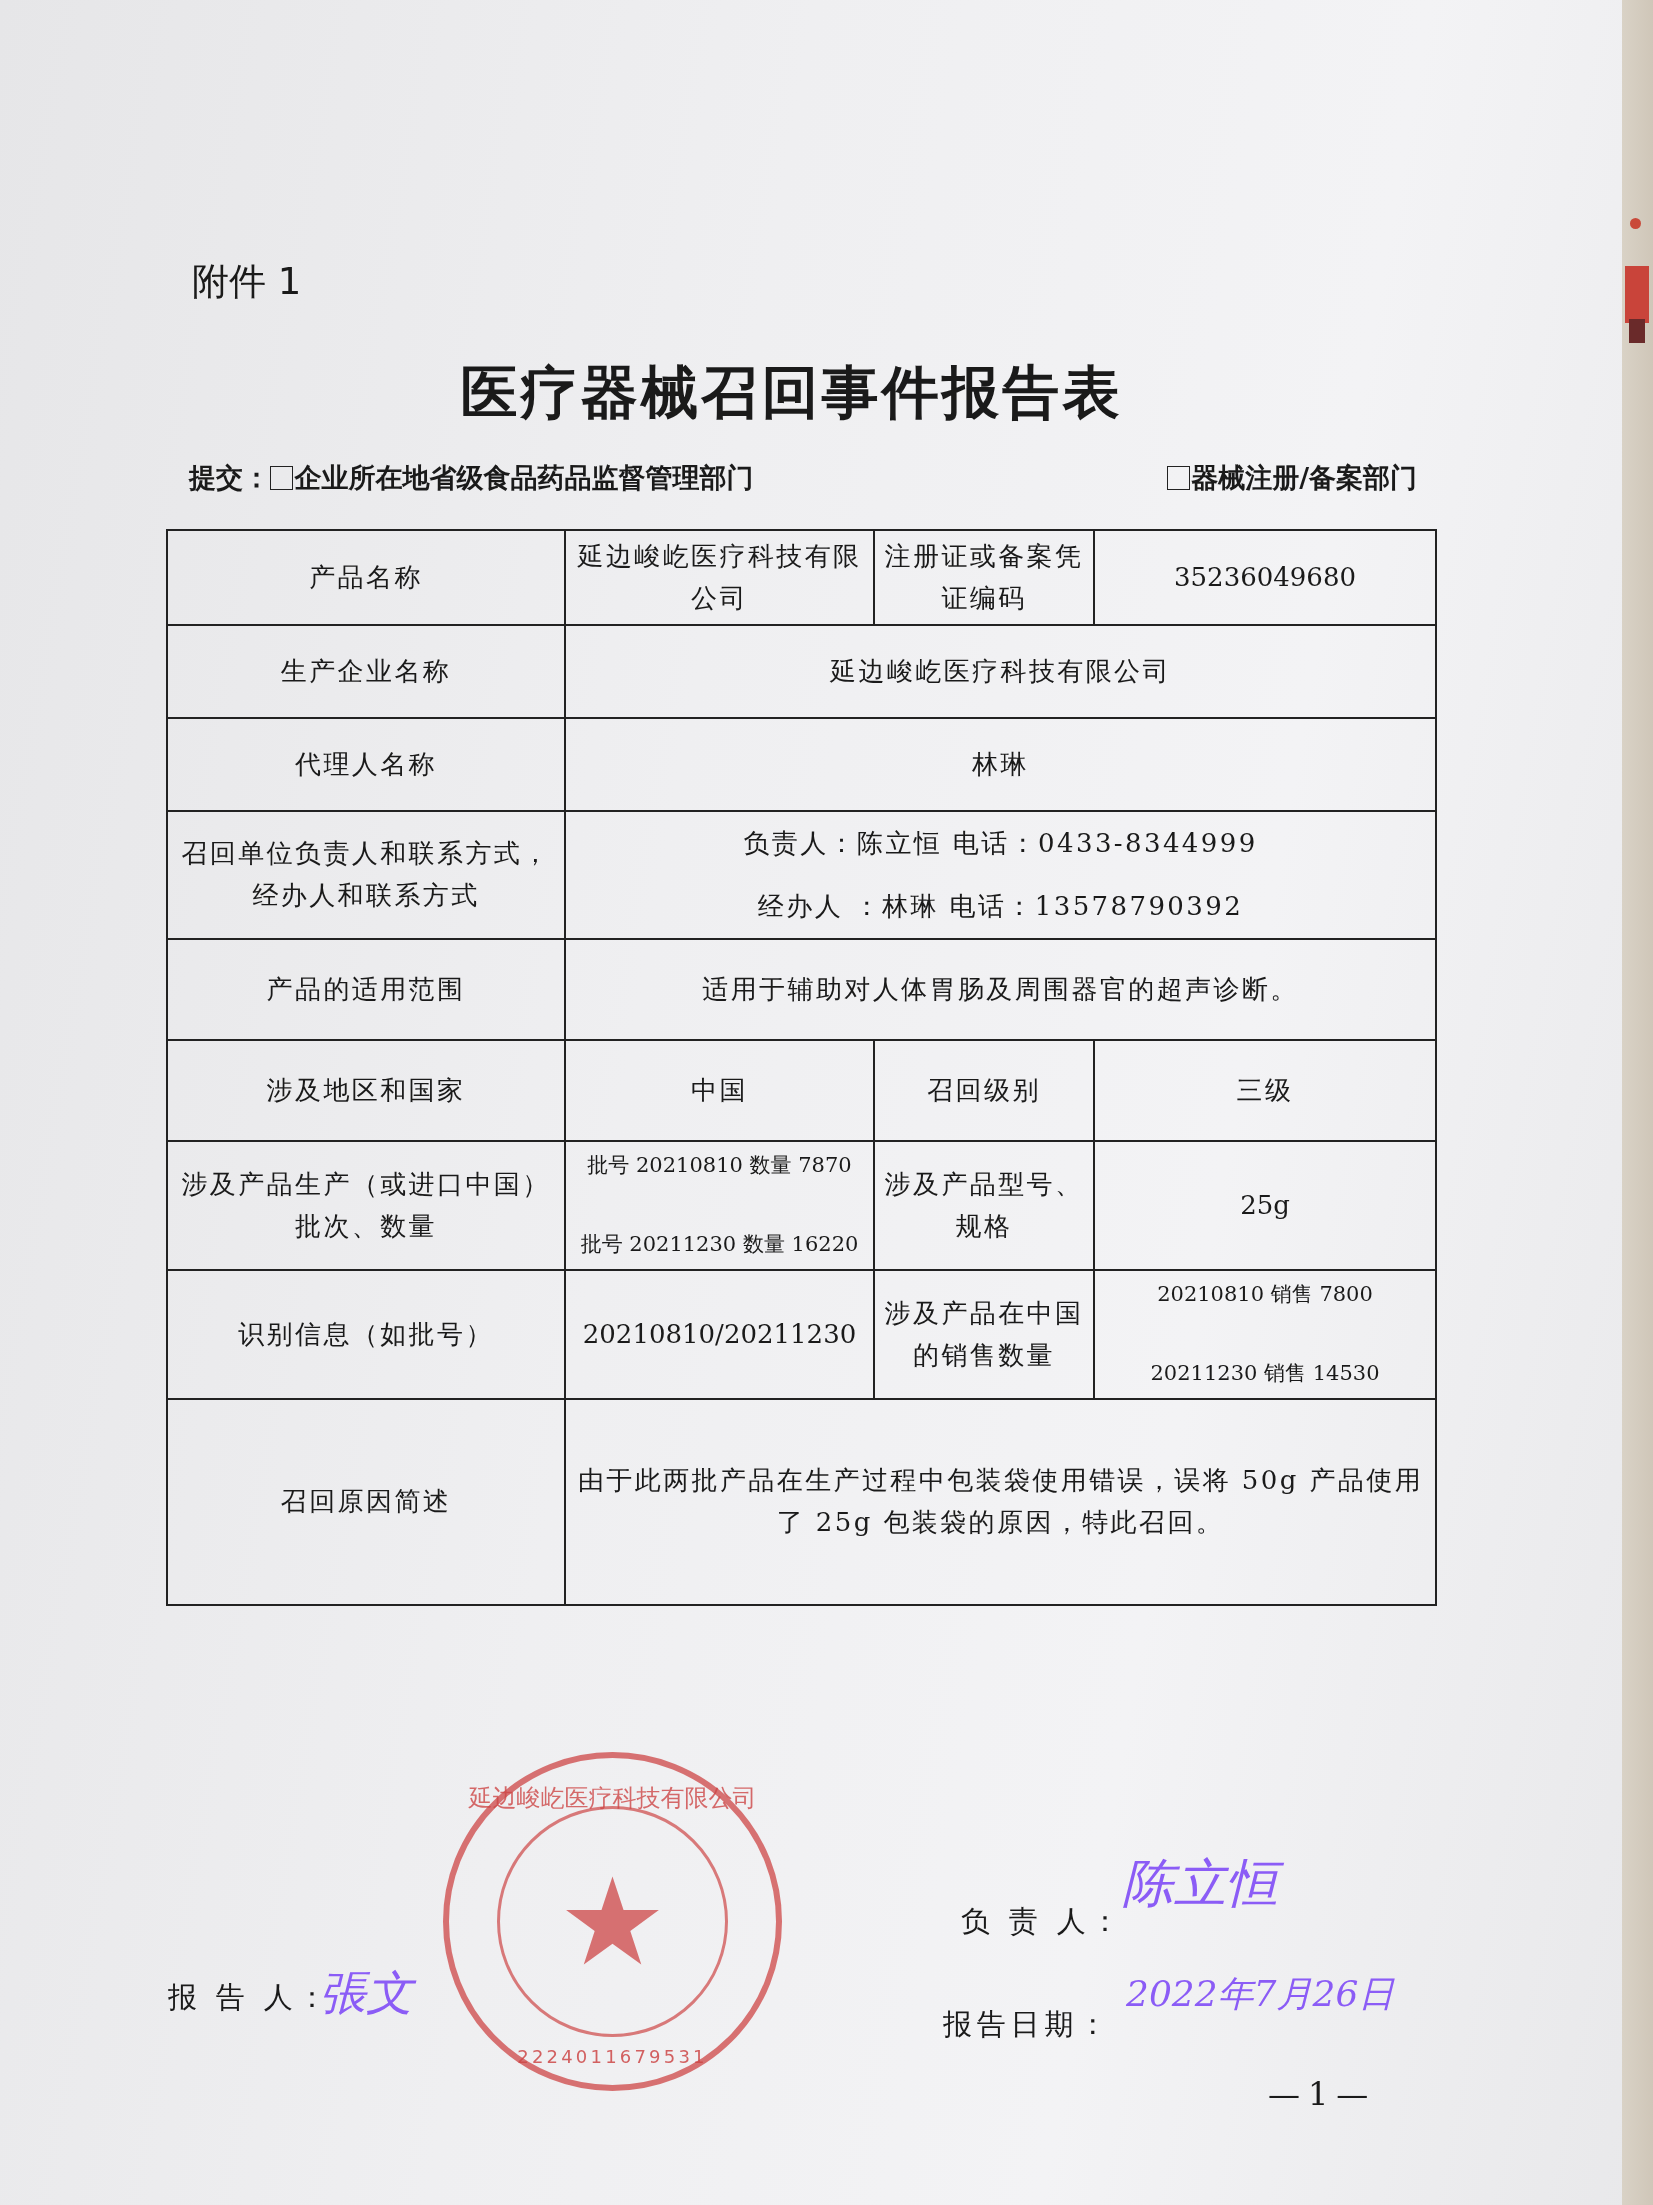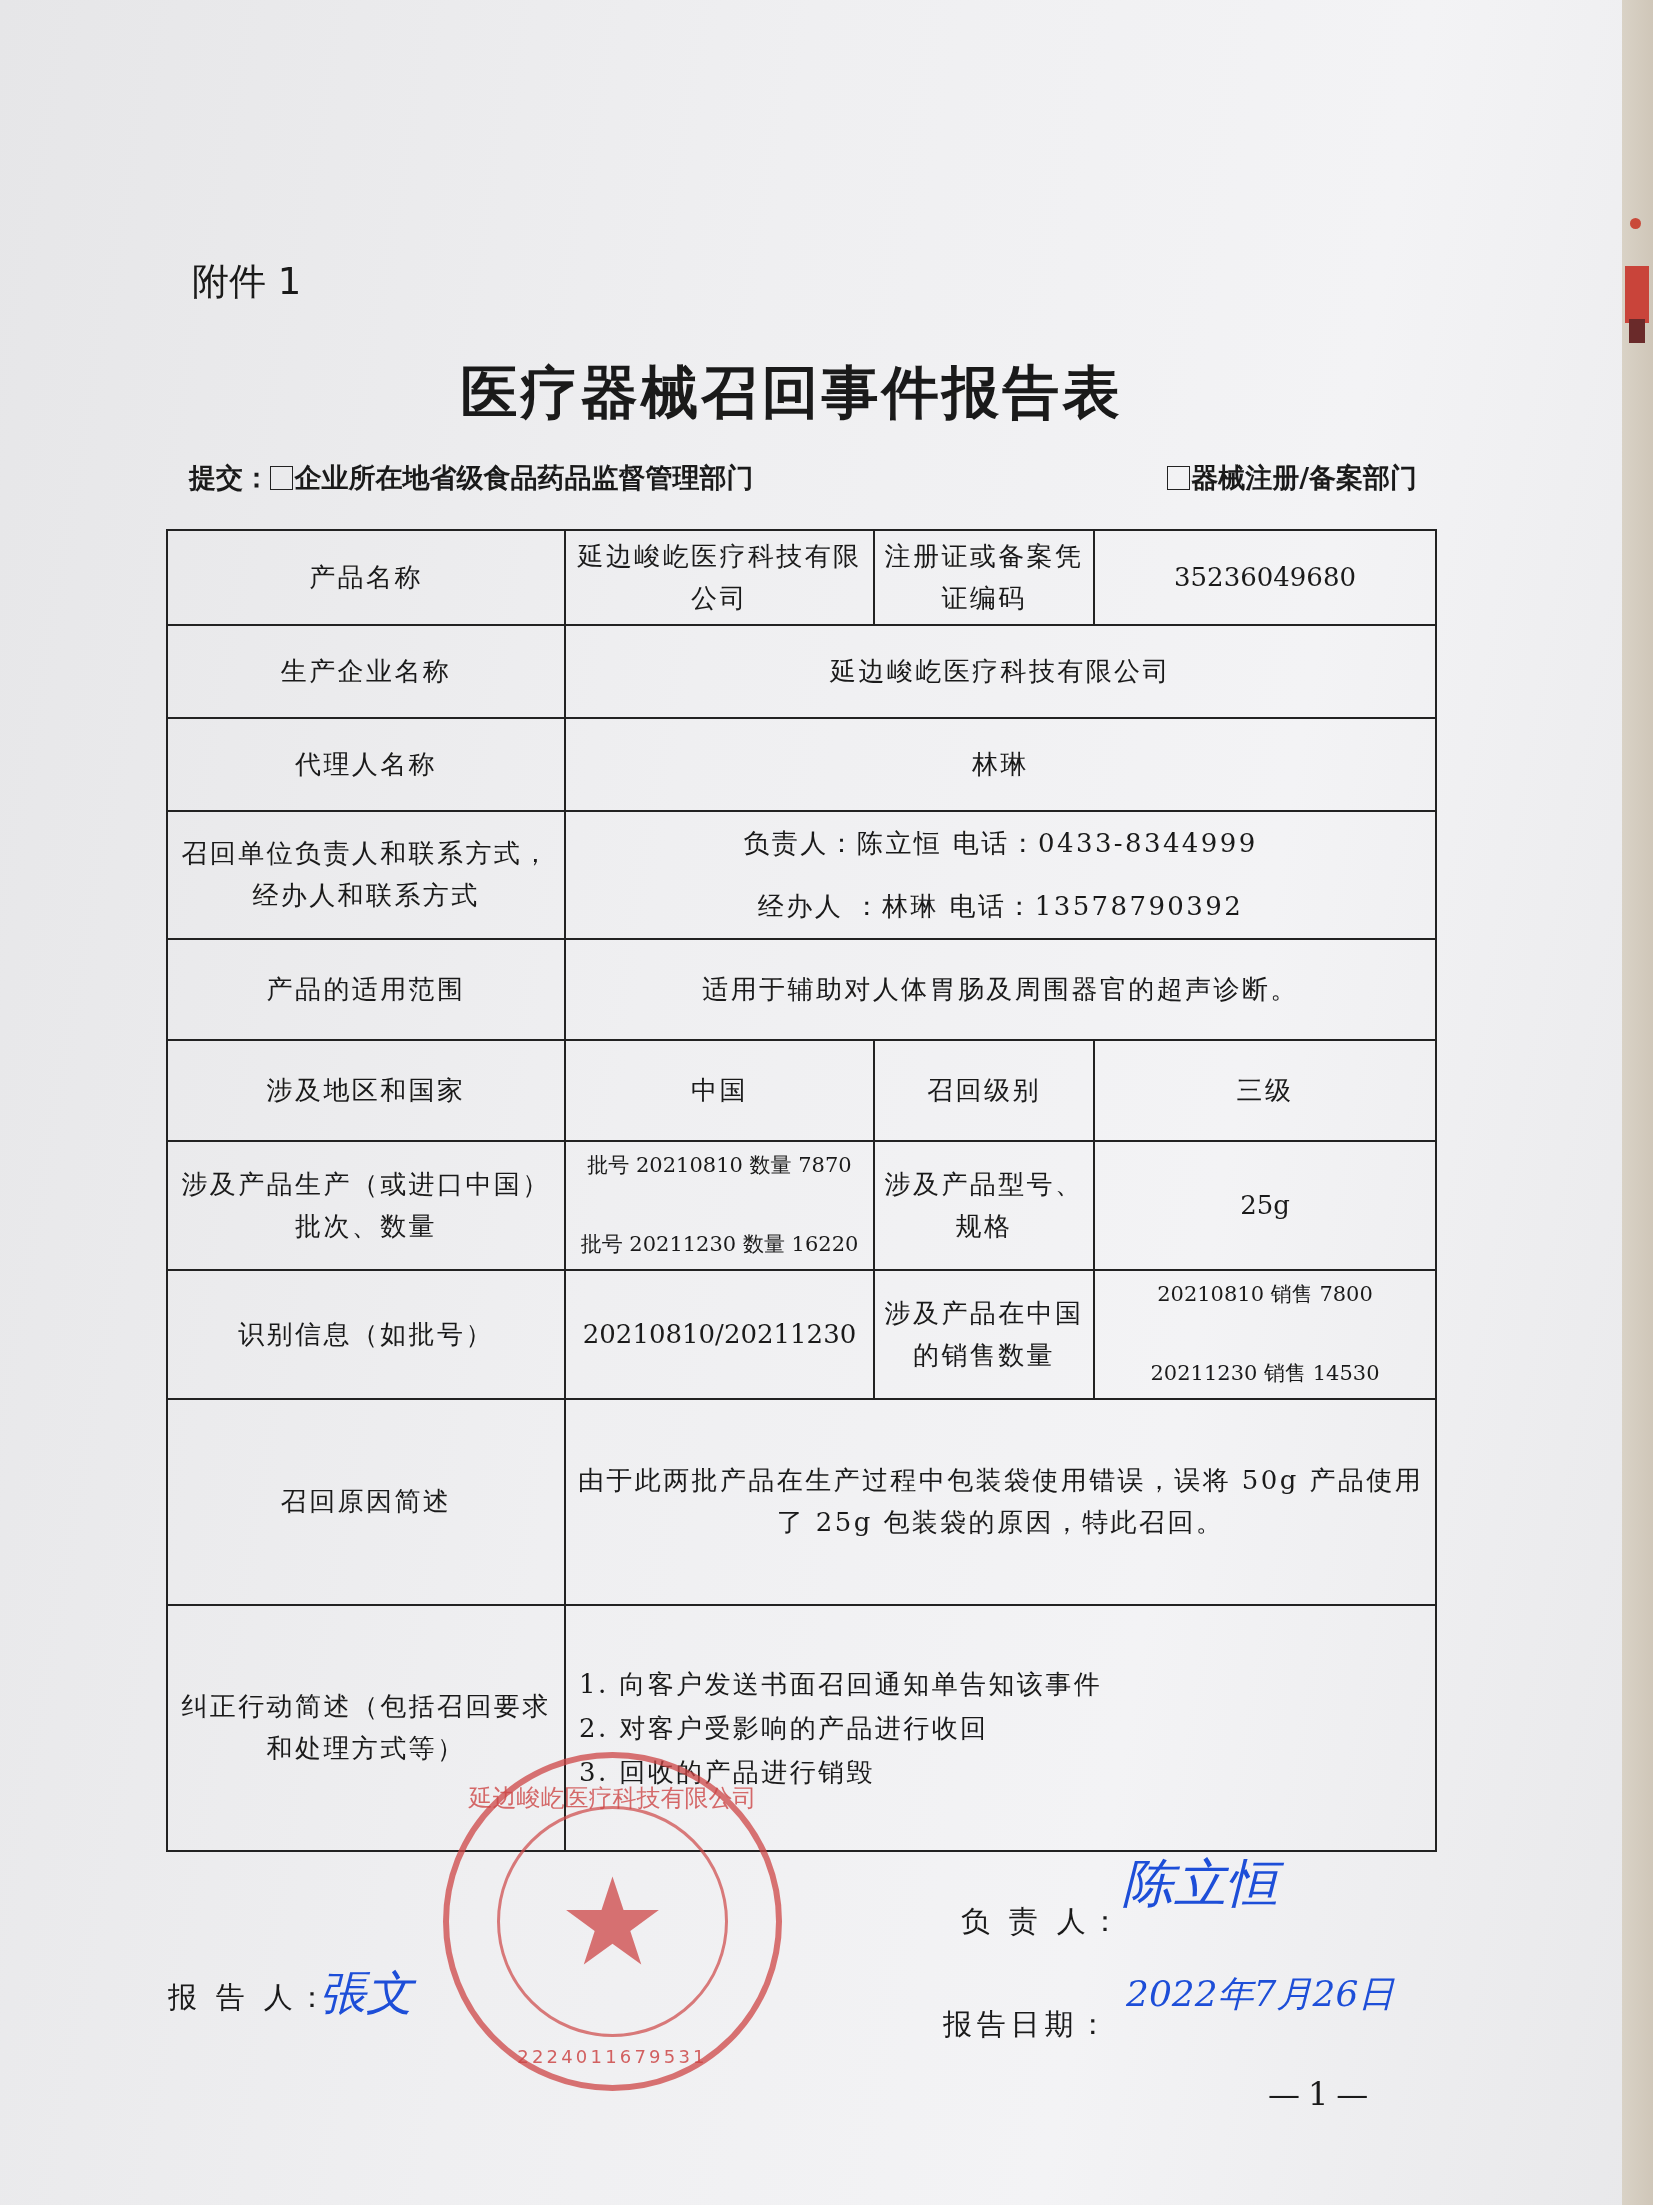--- a/index.html
+++ b/index.html
@@ -51,21 +51,21 @@
 
   .stamp {
     position: absolute; left: 443px; top: 1752px; width: 339px; height: 339px; border-radius: 50%;
     border: 6.5px solid rgba(205,70,70,0.75); box-sizing: border-box; pointer-events: none;
   }
   .stamp .inner { position: absolute; inset: 48px; border-radius: 50%; border: 3.2px solid rgba(205,70,70,0.7); }
   .stamp .star { position: absolute; left: 50%; top: 50%; transform: translate(-50%,-50%); font-size: 121px; color: rgba(205,70,70,0.75); font-family: "DejaVu Sans", sans-serif; }
   .stamp .code { position: absolute; bottom: 18px; width: 100%; text-align: center; font-size: 18px; color: rgba(205,70,70,0.85); font-family: "DejaVu Sans", sans-serif; letter-spacing: 3.2px; }
   .stamp .name { position: absolute; top: 24px; width: 100%; text-align: center; font-size: 24px; color: rgba(205,70,70,0.8); font-family: "DejaVu Sans", sans-serif; }
 
-  .sig { position: absolute; font-family: "DejaVu Serif", serif; font-style: italic; color: #1d4ed8; }
+  .sig { position: absolute; font-family: "DejaVu Serif", serif; font-style: italic; color: #8b5cf6; }
   .sig-reporter { left: 319px; top: 1962px; font-size: 47px; }
   .sig-resp { left: 1122px; top: 1849px; font-size: 52px; }
   .sig-date { left: 1126px; top: 1970px; font-size: 36px; }
 </style>
 </head>
 <body>
 
 <div class="paper">
   <div class="attach">附件 1</div>
   <div class="title">医疗器械召回事件报告表</div>
@@ -133,28 +133,20 @@
         <div class="cell-split">
           <div class="small">20210810 销售 7800</div>
           <div class="small">20211230 销售 14530</div>
         </div>
       </td>
     </tr>
     <tr style="height:206px">
       <td>召回原因简述</td>
       <td colspan="3">由于此两批产品在生产过程中包装袋使用错误，误将 50g 产品使用了 25g 包装袋的原因，特此召回。</td>
     </tr>
-    <tr style="height:246px">
-      <td>纠正行动简述（包括召回要求和处理方式等）</td>
-      <td colspan="3" class="left-text actions">
-        <div>1. 向客户发送书面召回通知单告知该事件</div>
-        <div>2. 对客户受影响的产品进行收回</div>
-        <div>3. 回收的产品进行销毁</div>
-      </td>
-    </tr>
   </tbody>
     </table>
 
   <div class="footer f-reporter">报 告 人：</div>
   <div class="footer f-resp">负 责 人：</div>
   <div class="footer f-date">报告日期：</div>
 
   <div class="sig sig-reporter">張文</div>
   <div class="sig sig-resp">陈立恒</div>
   <div class="sig sig-date">2022年7月26日</div>

